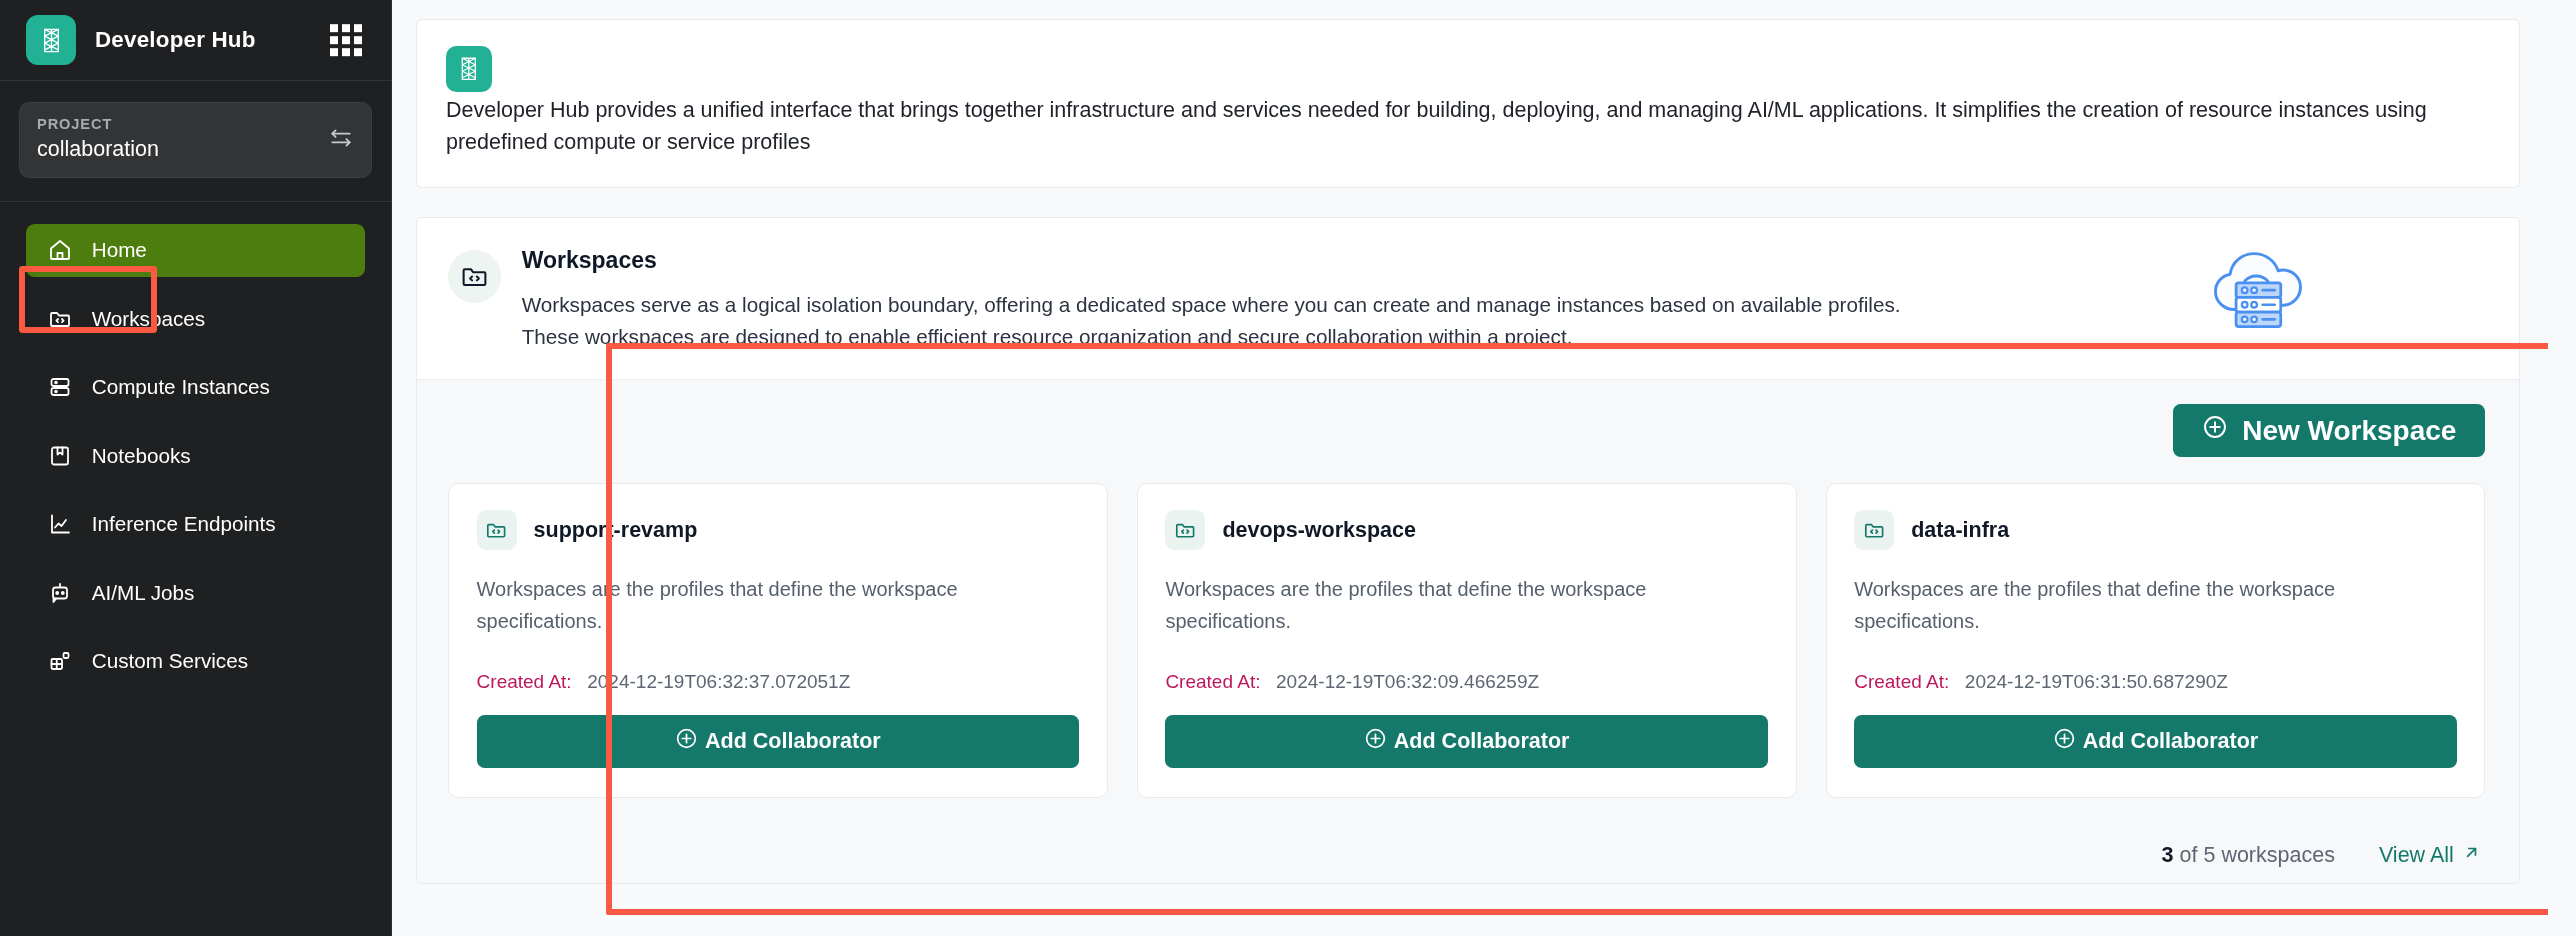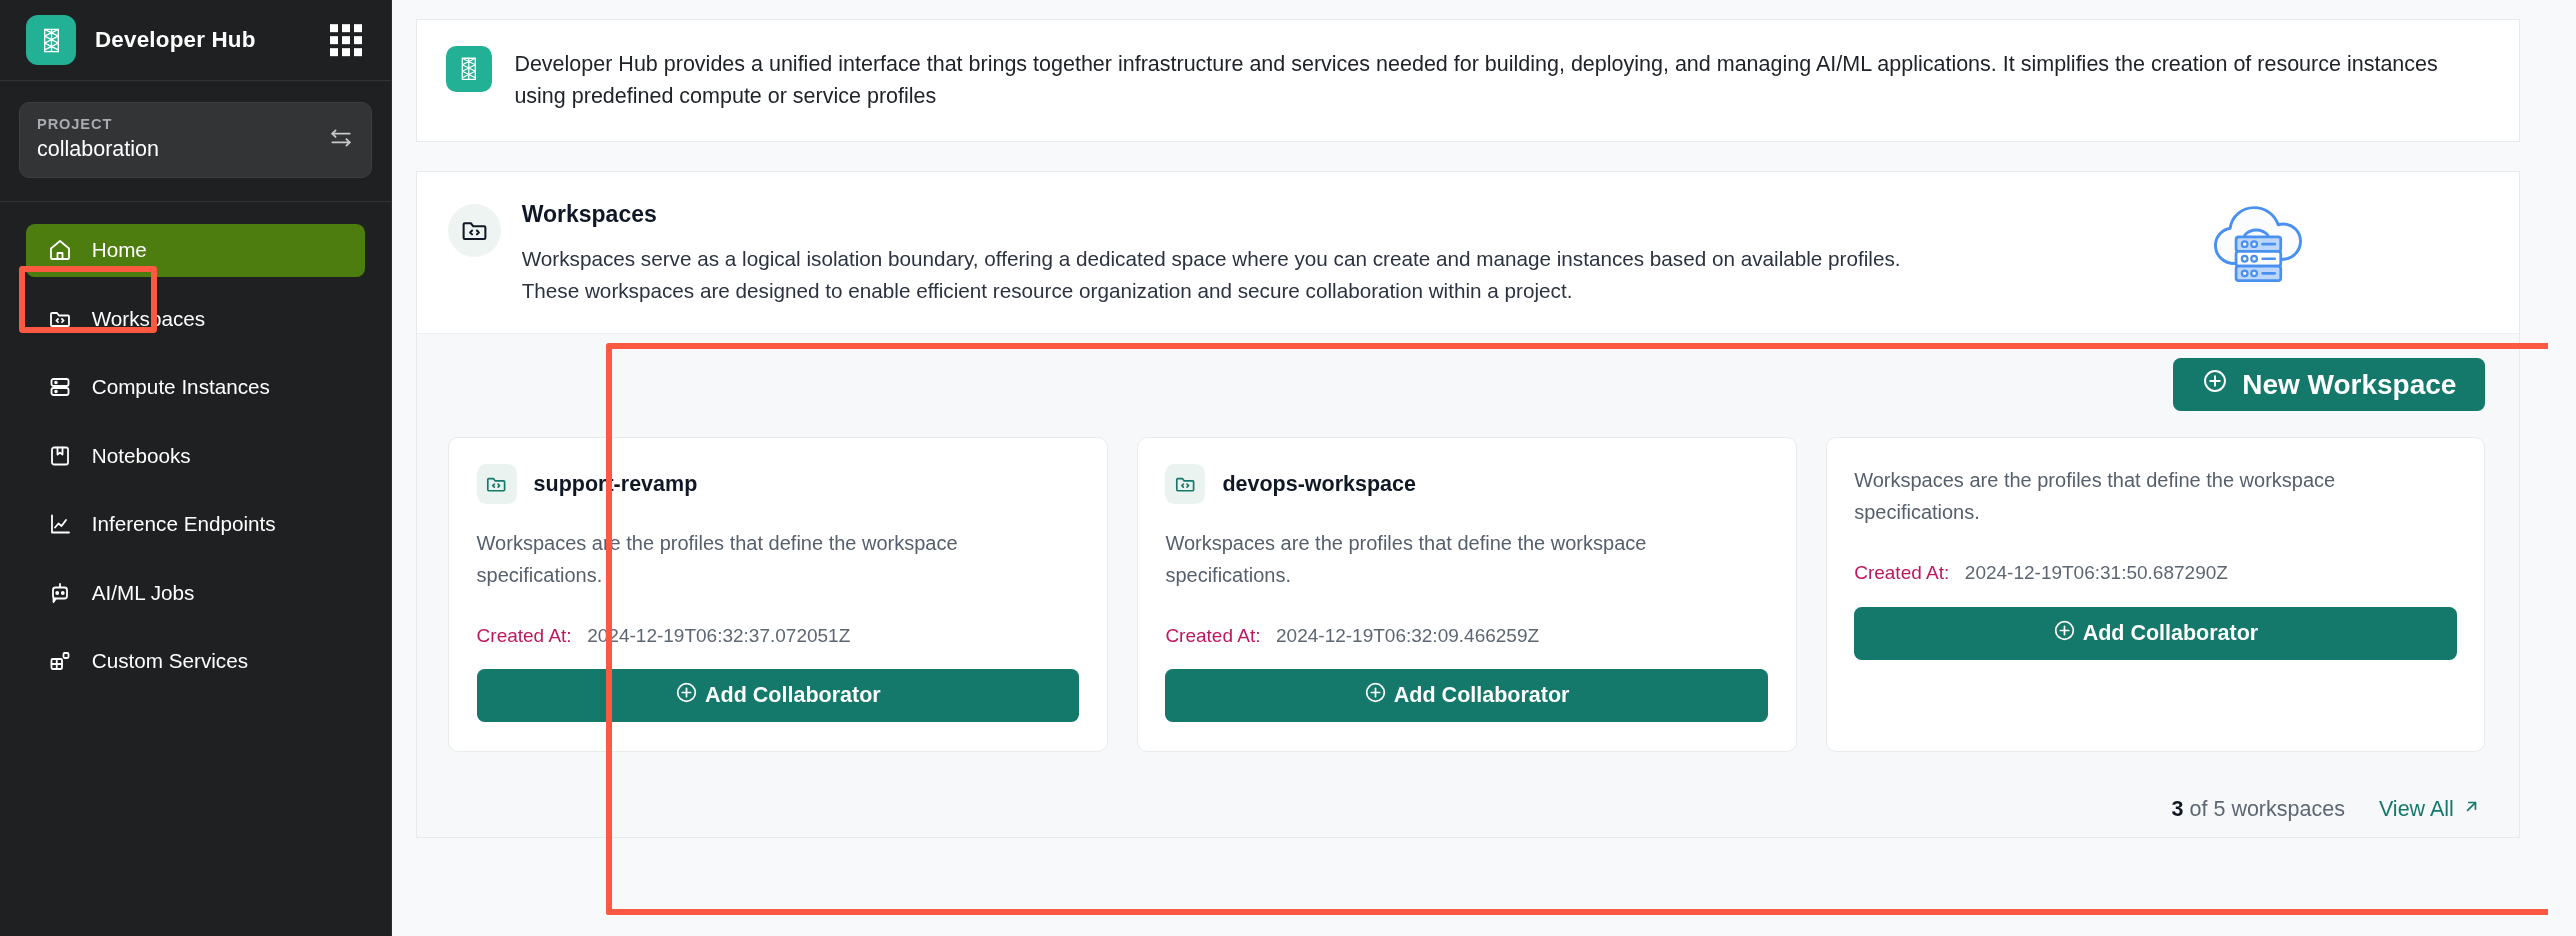--- a/index.html
+++ b/index.html
@@ -87,21 +87,22 @@
 
   
   .main {
     flex: 1 1 auto; background: #f7f9fa;
     padding: 19px 27.6px 0 24px;
     overflow: hidden; position: relative;
   }
   .panel {
     background: #ffffff;
     border: 0.9px solid #e6eaed;
-    border-radius: 0;
+    border-radius: 6px;
+    flex-direction: column;
   }
 
   .intro { display: flex; align-items: flex-start; padding: 26px 29px 27.6px 29px; margin-bottom: 29px; }
   .intro-logo {
     width: 46px; height: 46px; border-radius: 10.3px; background: #22b195;
     flex: 0 0 46px; display: flex; align-items: center; justify-content: center;
     margin-right: 22.4px;
   }
   .intro-text {
     font-size: 21.5px; line-height: 1.52; color: #20242a; padding-top: 1.7px;
@@ -147,21 +148,21 @@
   .card-meta .mv { color: #5d6673; margin-left: 10.3px; }
   .btn-collab {
     width: 100%; height: 53px;
     background: #14796a; color: #ffffff; border: none; border-radius: 7.7px;
     font-family: inherit; font-size: 21.5px; font-weight: 700;
     display: flex; align-items: center; justify-content: center; gap: 6.9px;
     cursor: pointer;
   }
   .ws-foot {
     display: flex; align-items: center; justify-content: flex-end;
-    gap: 34px; padding: 22.4px 38px 15.5px 0;
+    gap: 44px; padding: 22.4px 38px 15.5px 0;
     background: #f6f8f9;
   }
   .count-text { font-size: 21.5px; color: #5d6673; }
   .count-text b { color: #111823; font-weight: 700; }
   .view-all {
     font-size: 21.5px; color: #14796a; cursor: pointer;
     display: inline-flex; align-items: center; gap: 8.6px;
   }
 
   
@@ -421,20 +422,30 @@
                 <svg width="23" height="23" viewBox="0 0 24 24" fill="none" stroke="#ffffff" stroke-width="1.8" stroke-linecap="round">
                   <circle cx="12" cy="12" r="9.2"></circle>
                     <path d="M12 7.6v8.8M7.6 12h8.8"></path>
                 </svg>
               </span>
               <span>Add Collaborator</span>
             </button>
           </div>
 
           <div class="card">
+            <div class="card-head">
+              <div class="card-icon">
+                <svg width="22.4" height="22.4" viewBox="0 0 24 24" fill="none" stroke="#14796a" stroke-width="1.8" stroke-linecap="round" stroke-linejoin="round">
+                  <path d="M3 7a1 1 0 0 1 1-1h5l2 2.5h9a1 1 0 0 1 1 1V18a1 1 0 0 1-1 1H4a1 1 0 0 1-1-1z"></path>
+                  <path d="M10 12l-1.6 1.6L10 15.2"></path>
+                    <path d="M14 12l1.6 1.6L14 15.2"></path>
+                </svg>
+              </div>
+              <div class="card-name">data-infra</div>
+            </div>
             <div class="card-desc">Workspaces are the profiles that define the workspace specifications.</div>
             <div class="card-meta">
               <span class="ml">Created At:</span>
               <span class="mv">2024-12-19T06:31:50.687290Z</span>
             </div>
             <button class="btn-collab">
               <span>
                 <svg width="23" height="23" viewBox="0 0 24 24" fill="none" stroke="#ffffff" stroke-width="1.8" stroke-linecap="round">
                   <circle cx="12" cy="12" r="9.2"></circle>
                     <path d="M12 7.6v8.8M7.6 12h8.8"></path>

